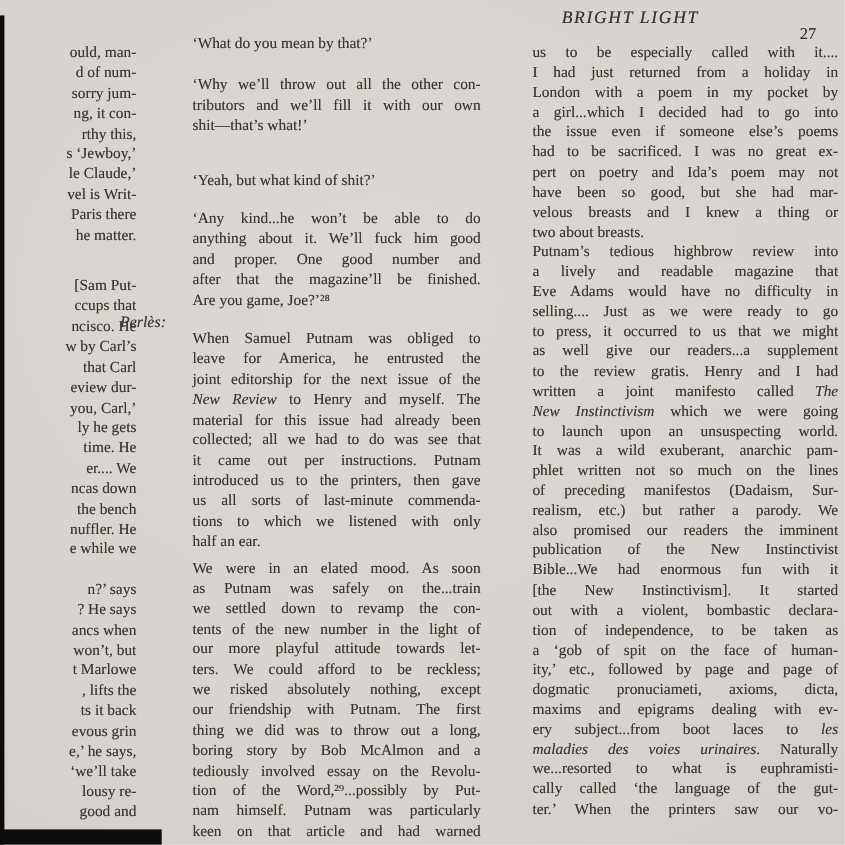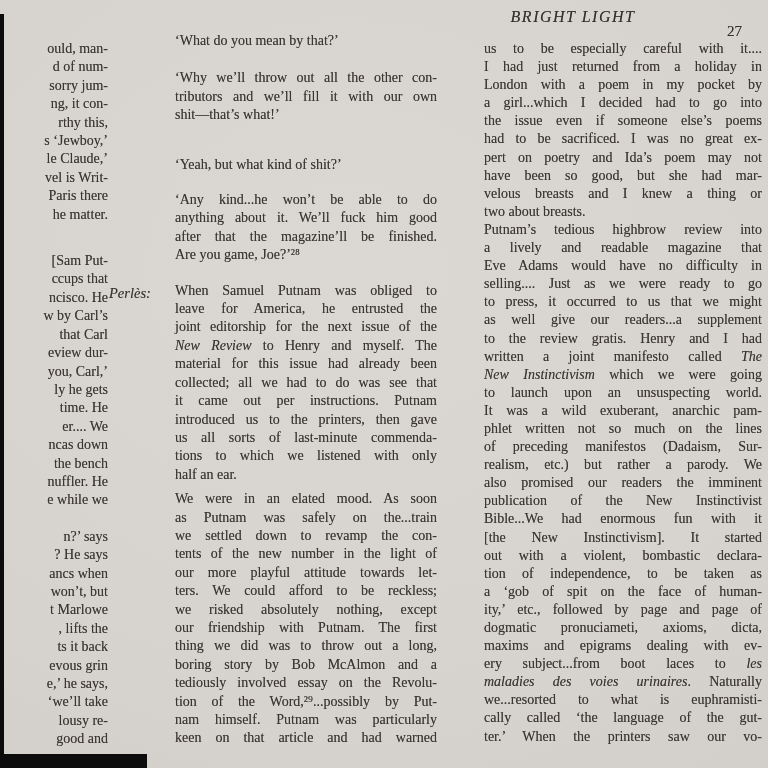--- a/index.html
+++ b/index.html
@@ -7,21 +7,21 @@
     position:relative;width:768px;height:768px;overflow:hidden;
     background:radial-gradient(ellipse 130% 110% at 45% 35%, #dbd7d2 0%, #d6d2cd 55%, #d0ccc7 82%, #c6c2bd 100%);
   }
   .col{
     position:absolute;
     font-family:"Liberation Serif", serif;
     font-size:14px;color:#3a3631;
     text-shadow:0 0 0.6px rgba(58,54,49,0.55);
   }
   .col i{font-style:italic;}
-  #left-col{left:0;top:40px;width:108px;line-height:18.4px;}
+  #left-col{left:16px;top:40px;width:108px;line-height:18.4px;}
   #mid-col{left:175px;top:32px;width:262px;line-height:18.4px;}
   #right-col{left:484px;top:40px;width:278px;line-height:18.1px;}
   .jl{text-align:justify;text-align-last:justify;}
   .ll{text-align:left;}
   .rl{text-align:right;}
   #mid-col .para:nth-child(2){margin-top:19px;}
   #mid-col .para:nth-child(3){margin-top:31px;}
   #mid-col .para:nth-child(4){margin-top:17px;}
   #mid-col .para:nth-child(5){margin-top:17px;}
   #mid-col .para:nth-child(6){margin-top:6px;}
@@ -108,20 +108,21 @@
         <div class="jl">‘Why we’ll throw out all the other con-</div>
         <div class="jl">tributors and we’ll fill it with our own</div>
         <div class="ll">shit—that’s what!’</div>
       </div>
       <div class="para">
         <div class="ll">‘Yeah, but what kind of shit?’</div>
       </div>
       <div class="para">
         <div class="jl">‘Any kind...he won’t be able to do</div>
         <div class="jl">anything about it. We’ll fuck him good</div>
+        <div class="jl">and proper. One good number and</div>
         <div class="jl">after that the magazine’ll be finished.</div>
         <div class="ll">Are you game, Joe?’²⁸</div>
       </div>
       <div class="para">
         <div class="jl">When Samuel Putnam was obliged to</div>
         <div class="jl">leave for America, he entrusted the</div>
         <div class="jl">joint editorship for the next issue of the</div>
         <div class="jl"><i>New Review</i> to Henry and myself. The</div>
         <div class="jl">material for this issue had already been</div>
         <div class="jl">collected; all we had to do was see that</div>
@@ -143,21 +144,21 @@
         <div class="jl">thing we did was to throw out a long,</div>
         <div class="jl">boring story by Bob McAlmon and a</div>
         <div class="jl">tediously involved essay on the Revolu-</div>
         <div class="jl">tion of the Word,²⁹...possibly by Put-</div>
         <div class="jl">nam himself. Putnam was particularly</div>
         <div class="jl">keen on that article and had warned</div>
       </div>
     </div>
   <div class="col" id="right-col">
       <div class="para">
-        <div class="jl">us to be especially careful with it....</div>
+        <div class="jl">us to be especially called with it....</div>
         <div class="jl">I had just returned from a holiday in</div>
         <div class="jl">London with a poem in my pocket by</div>
         <div class="jl">a girl...which I decided had to go into</div>
         <div class="jl">the issue even if someone else’s poems</div>
         <div class="jl">had to be sacrificed. I was no great ex-</div>
         <div class="jl">pert on poetry and Ida’s poem may not</div>
         <div class="jl">have been so good, but she had mar-</div>
         <div class="jl">velous breasts and I knew a thing or</div>
         <div class="ll">two about breasts.</div>
       </div>

